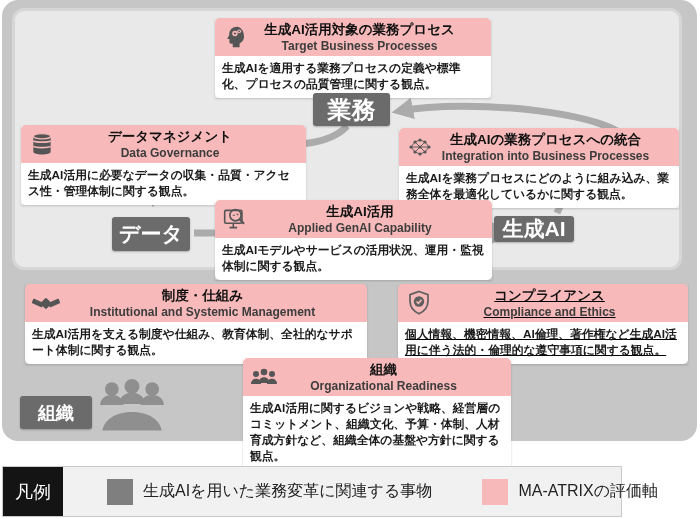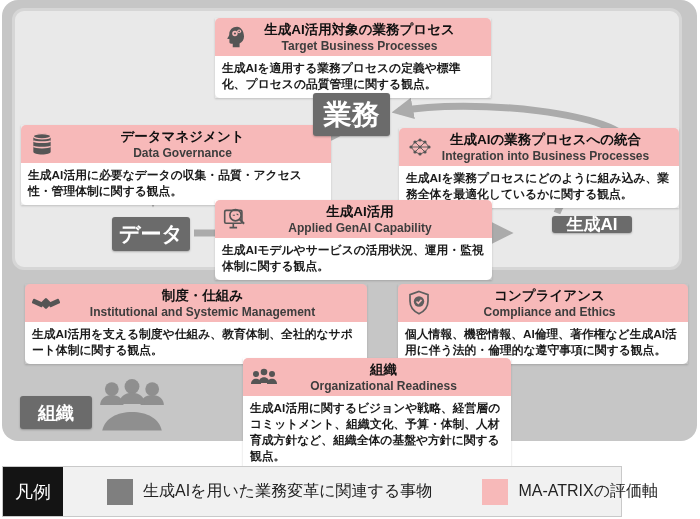--- a/index.html
+++ b/index.html
@@ -65,23 +65,23 @@
           </svg>
       </span>
       <div class="card-titles">
         <div class="card-title">生成AI活用対象の業務プロセス</div>
         <div class="card-subtitle">Target Business Processes</div>
       </div>
     </div>
     <div class="card-body">生成AIを適用する業務プロセスの定義や標準化、プロセスの品質管理に関する観点。</div>
   </div>
 
-  <div class="node" style="left:313px;top:93px;width:77px;height:43px;font-size:28px;">業務</div>
-
-  <div class="card" style="left:21px;top:125px;width:310px;">
+  <div class="node" style="left:313px;top:93px;width:77px;height:33px;font-size:24px;">業務</div>
+
+  <div class="card" style="left:21px;top:125px;width:285px;">
     <div class="card-header">
       <span class="card-icon">
         <svg width="26" height="26" viewBox="0 0 24 24">
             <path d="M4 4.8C4 3.3 7.6 2.2 12 2.2s8 1.1 8 2.6v14.4c0 1.5-3.6 2.6-8 2.6s-8-1.1-8-2.6V4.8z" fill="#555555"></path>
             <path d="M4 9.2c2.5 1.5 13.5 1.5 16 0" stroke="#f7b9b9" stroke-width="1.5" fill="none"></path>
             <path d="M4 14.2c2.5 1.5 13.5 1.5 16 0" stroke="#f7b9b9" stroke-width="1.5" fill="none"></path>
             <ellipse cx="12" cy="4.8" rx="8" ry="2.4" fill="#555555" stroke="#f7b9b9" stroke-width="1.2"></ellipse>
           </svg>
       </span>
       <div class="card-titles">
@@ -136,42 +136,42 @@
           </svg>
       </span>
       <div class="card-titles">
         <div class="card-title">生成AI活用</div>
         <div class="card-subtitle">Applied GenAI Capability</div>
       </div>
     </div>
     <div class="card-body">生成AIモデルやサービスの活用状況、運用・監視体制に関する観点。</div>
   </div>
 
-  <div class="node" style="left:552px;top:216px;width:80px;height:17px;font-size:17px;">生成AI</div>
+  <div class="node" style="left:494px;top:216px;width:80px;height:26px;font-size:21px;">生成AI</div>
 
   <div class="card" style="left:25px;top:284px;width:342px;">
     <div class="card-header">
       <span class="card-icon">
         <svg width="30" height="22" viewBox="0 0 32 22">
             <g fill="#555555">
               <rect x="0" y="8" width="13" height="5.5" rx="1" transform="rotate(24 6 11)"></rect>
               <rect x="19" y="8" width="13" height="5.5" rx="1" transform="rotate(-24 26 11)"></rect>
               <rect x="11.2" y="6.8" width="9.5" height="9.5" rx="1.5" transform="rotate(45 16 11.5)"></rect>
             </g>
           </svg>
       </span>
       <div class="card-titles">
         <div class="card-title">制度・仕組み</div>
         <div class="card-subtitle">Institutional and Systemic Management</div>
       </div>
     </div>
     <div class="card-body">生成AI活用を支える制度や仕組み、教育体制、全社的なサポート体制に関する観点。</div>
   </div>
 
-  <div class="card" style="left:398px;top:284px;width:290px;">
+  <div class="card" style="left:398px;top:284px;width:290px;text-decoration:underline;">
     <div class="card-header">
       <span class="card-icon">
         <svg width="24" height="26" viewBox="0 0 24 26">
             <path d="M12 1.5l9 3.2v6.3c0 5.6-3.7 10.3-9 12.8-5.3-2.5-9-7.2-9-12.8V4.7z" fill="none" stroke="#5f5f5f" stroke-width="1.7"></path>
             <circle cx="12" cy="11.5" r="5.2" fill="#5f5f5f"></circle>
             <path d="M9.5 11.5l1.8 1.8 3.2-3.4" stroke="#f7b9b9" stroke-width="1.6" fill="none"></path>
           </svg>
       </span>
       <div class="card-titles">
         <div class="card-title">コンプライアンス</div>

